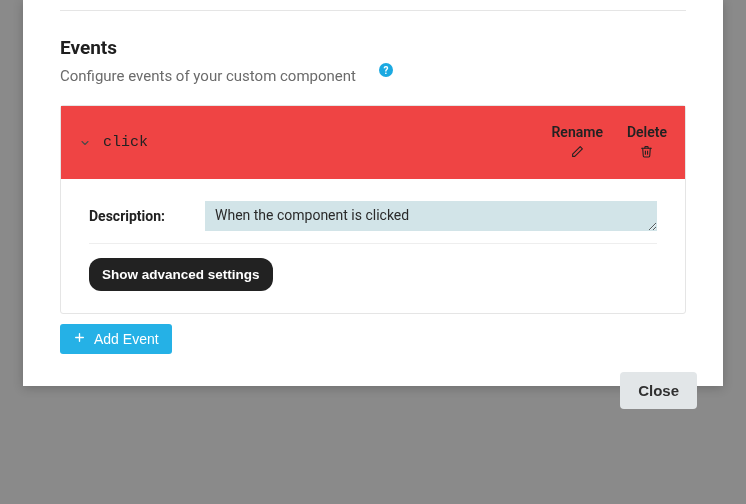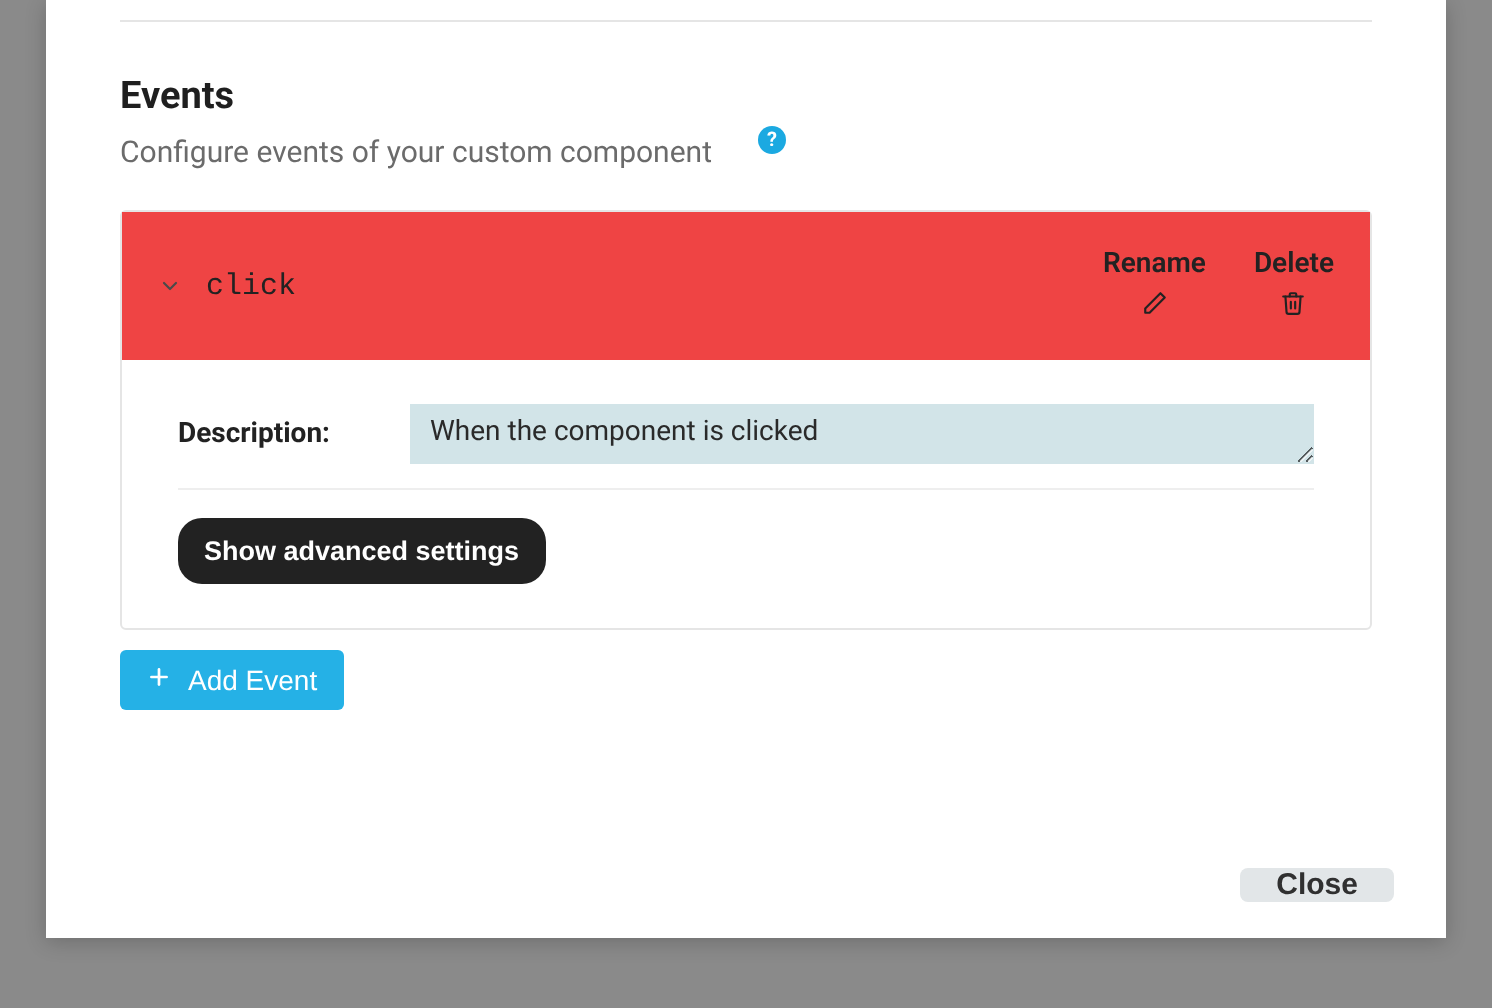--- a/index.html
+++ b/index.html
@@ -11,21 +11,21 @@
       height: 504px;
       overflow: hidden;
       position: relative;
     }
 
     .modal {
       position: absolute;
       left: 23px;
       top: 0;
       width: 700px;
-      height: 469px;
+      height: 386px;
       background: #fff;
       box-shadow: 0 2px 10px rgba(0,0,0,0.2);
       display: flex;
       flex-direction: column;
     }
 
     .modal-inner {
       flex: 1;
       display: flex;
       flex-direction: column;
@@ -202,21 +202,21 @@
       justify-content: flex-end;
     }
 
     .close-btn {
       background: #e2e6e8;
       color: #303030;
       font-size: 15px;
       font-weight: 600;
       border: none;
       border-radius: 4px;
-      padding: 0 18px;
+      padding: 10px 18px;
       cursor: pointer;
     }
   </style>
 </head>
 <body>
 
 <div class="modal">
   <div class="modal-inner">
 
     <hr class="top-divider">

